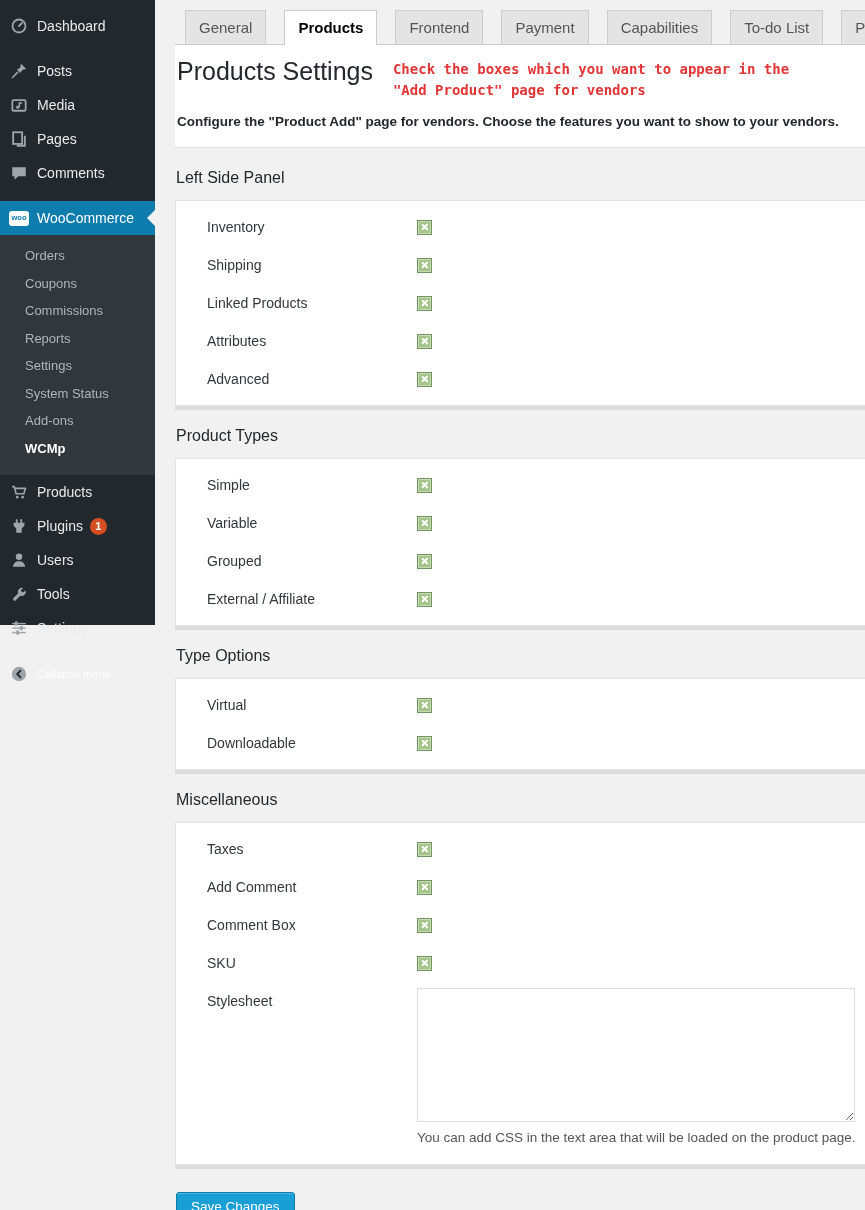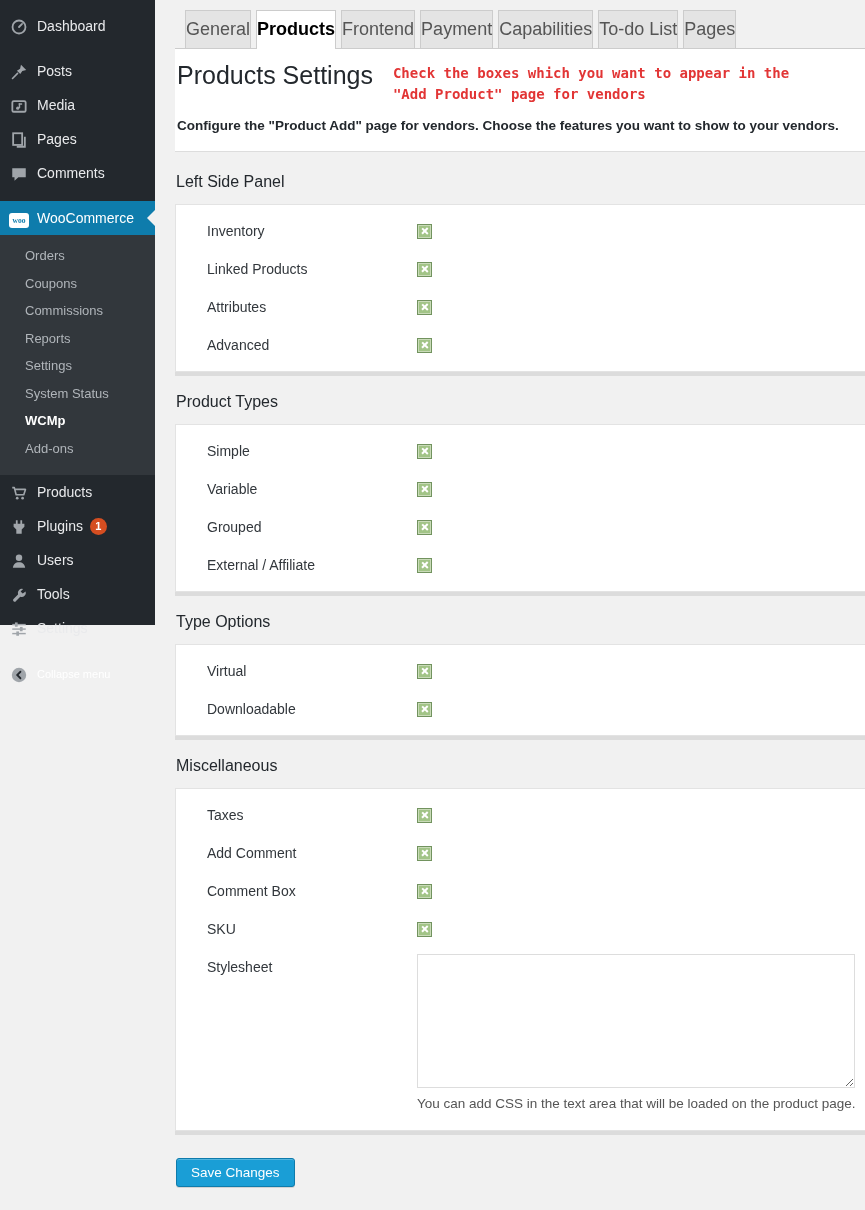--- a/index.html
+++ b/index.html
@@ -9,36 +9,36 @@
   *{box-sizing:border-box;}
   html,body{margin:0;padding:0;}
   body{
     width:865px;height:1210px;background:#f1f1f1;overflow:hidden;position:relative;
     font-family:"Liberation Sans","DejaVu Sans",sans-serif;color:#32373c;
   }
   
   .sidebar{position:absolute;left:0;top:0;width:155px;height:625px;background:#23282d;padding-top:9px;}
   .menu-item{display:flex;align-items:center;height:34px;padding:0 6px 0 9px;font-size:14px;color:#e9eaec;cursor:pointer;position:relative;}
   .menu-item.gap{margin-top:11px;}
-  .mi-icon{width:20px;height:20px;margin-right:8px;color:#a0a5aa;display:flex;align-items:flex-end;justify-content:center;flex:none;font-family:Liberation Serif, serif;}
+  .mi-icon{width:20px;height:20px;margin-right:8px;color:#a0a5aa;display:flex;align-items:center;justify-content:center;flex:none;}
   .svg-ic{width:18px;height:18px;display:block;}
   .menu-item.active{background:var(--accent);color:#fff;}
   .menu-item.active .mi-icon{color:#fff;}
   .active-arrow{position:absolute;right:-1px;top:50%;transform:translateY(-50%);width:0;height:0;border:9px solid transparent;border-right-color:#f1f1f1;}
   .woo-ic{width:21px;height:15px;background:#fff;border-radius:3px;color:var(--accent);font-size:7.5px;font-weight:bold;display:flex;align-items:center;justify-content:center;line-height:1;}
   .badge{background:var(--badge);color:#fff;border-radius:50%;min-width:17px;height:17px;font-size:11px;font-weight:bold;display:inline-flex;align-items:center;justify-content:center;margin-left:7px;}
   .submenu{background:#32373c;padding:7px 0 13px;}
   .submenu-item{padding:7px 0 7px 25px;font-size:13px;line-height:13.5px;color:#b0b5ba;cursor:pointer;}
   .submenu-item.current{color:#fff;font-weight:bold;}
   .collapse-item{margin-top:12px;color:#ffffff;font-size:11px;height:34px;}
   .collapse-item .mi-icon{color:#a0a5aa;}
   
   .content{position:absolute;left:175px;top:0;width:690px;}
   .tabs{display:flex;padding:10px 0 0 10px;border-bottom:1px solid #ccc;}
-  .tab{padding:8px 0 8px;background:#e4e4e4;border:1px solid #ccc;border-bottom:none;margin-right:5px;font-size:18px;color:#555;cursor:pointer;white-space:nowrap;}
+  .tab{padding:8px 13px 8px;background:#e4e4e4;border:1px solid #ccc;border-bottom:none;margin-right:18px;font-size:15px;color:#555;cursor:pointer;white-space:nowrap;}
   .tab.active{background:#fff;color:#000;font-weight:bold;margin-bottom:-1px;padding-bottom:9px;}
   .page-header{background:#fff;border-bottom:1px solid #ddd;padding:9px 0 18px 2px;}
   .title-row{display:flex;align-items:flex-start;}
   .page-title{font-size:25px;font-weight:400;color:#23282d;margin:0;line-height:34px;}
   .annotation{font-family:"DejaVu Sans Mono","Liberation Mono",monospace;color:var(--red);font-size:14px;font-weight:bold;line-height:21px;margin-left:20px;padding-top:5px;white-space:nowrap;}
   .desc{margin:13px 0 0;font-size:13.5px;font-weight:bold;color:#23282d;}
   .section-heading{margin:0;padding:21px 0 13px 1px;font-size:16px;font-weight:normal;color:#23282d;}
   .card{background:#fff;border:1px solid #e3e3e3;border-right:none;box-shadow:0 4px 0 #dcdcdc;padding:7px 0;}
   .row{display:flex;align-items:center;min-height:38px;padding-left:31px;}
   .row-label{width:210px;font-size:14px;color:#32373c;flex:none;}
@@ -110,22 +110,22 @@
         <span>WooCommerce</span>
         <span class="active-arrow"></span>
       </div>
       <div class="submenu">
         <div class="submenu-item">Orders</div>
         <div class="submenu-item">Coupons</div>
         <div class="submenu-item">Commissions</div>
         <div class="submenu-item">Reports</div>
         <div class="submenu-item">Settings</div>
         <div class="submenu-item">System Status</div>
+        <div class="submenu-item">Add-ons</div>
         <div class="submenu-item current">WCMp</div>
-        <div class="submenu-item">Add-ons</div>
       </div>
       <div class="menu-item">
         <span class="mi-icon">
           <svg class="svg-ic" viewBox="0 0 20 20">
             <path d="M2.5 4h2.3l2 8h8.5l1.9-6H6" fill="none" stroke="currentColor" stroke-width="1.8" stroke-linejoin="round"></path>
             <circle cx="8" cy="15.8" r="1.5" fill="currentColor"></circle>
             <circle cx="14" cy="15.8" r="1.5" fill="currentColor"></circle>
           </svg>
         </span>
         <span>Products</span>
@@ -203,20 +203,24 @@
   </header>
   <div id="sections-root">
       <section>
         <h3 class="section-heading">Left Side Panel</h3>
         <div class="card">
           <div class="row">
             <span class="row-label">Inventory</span>
             <span class="checkbox checked"></span>
           </div>
           <div class="row">
+            <span class="row-label">Shipping</span>
+            <span class="checkbox checked"></span>
+          </div>
+          <div class="row">
             <span class="row-label">Linked Products</span>
             <span class="checkbox checked"></span>
           </div>
           <div class="row">
             <span class="row-label">Attributes</span>
             <span class="checkbox checked"></span>
           </div>
           <div class="row">
             <span class="row-label">Advanced</span>
             <span class="checkbox checked"></span>

